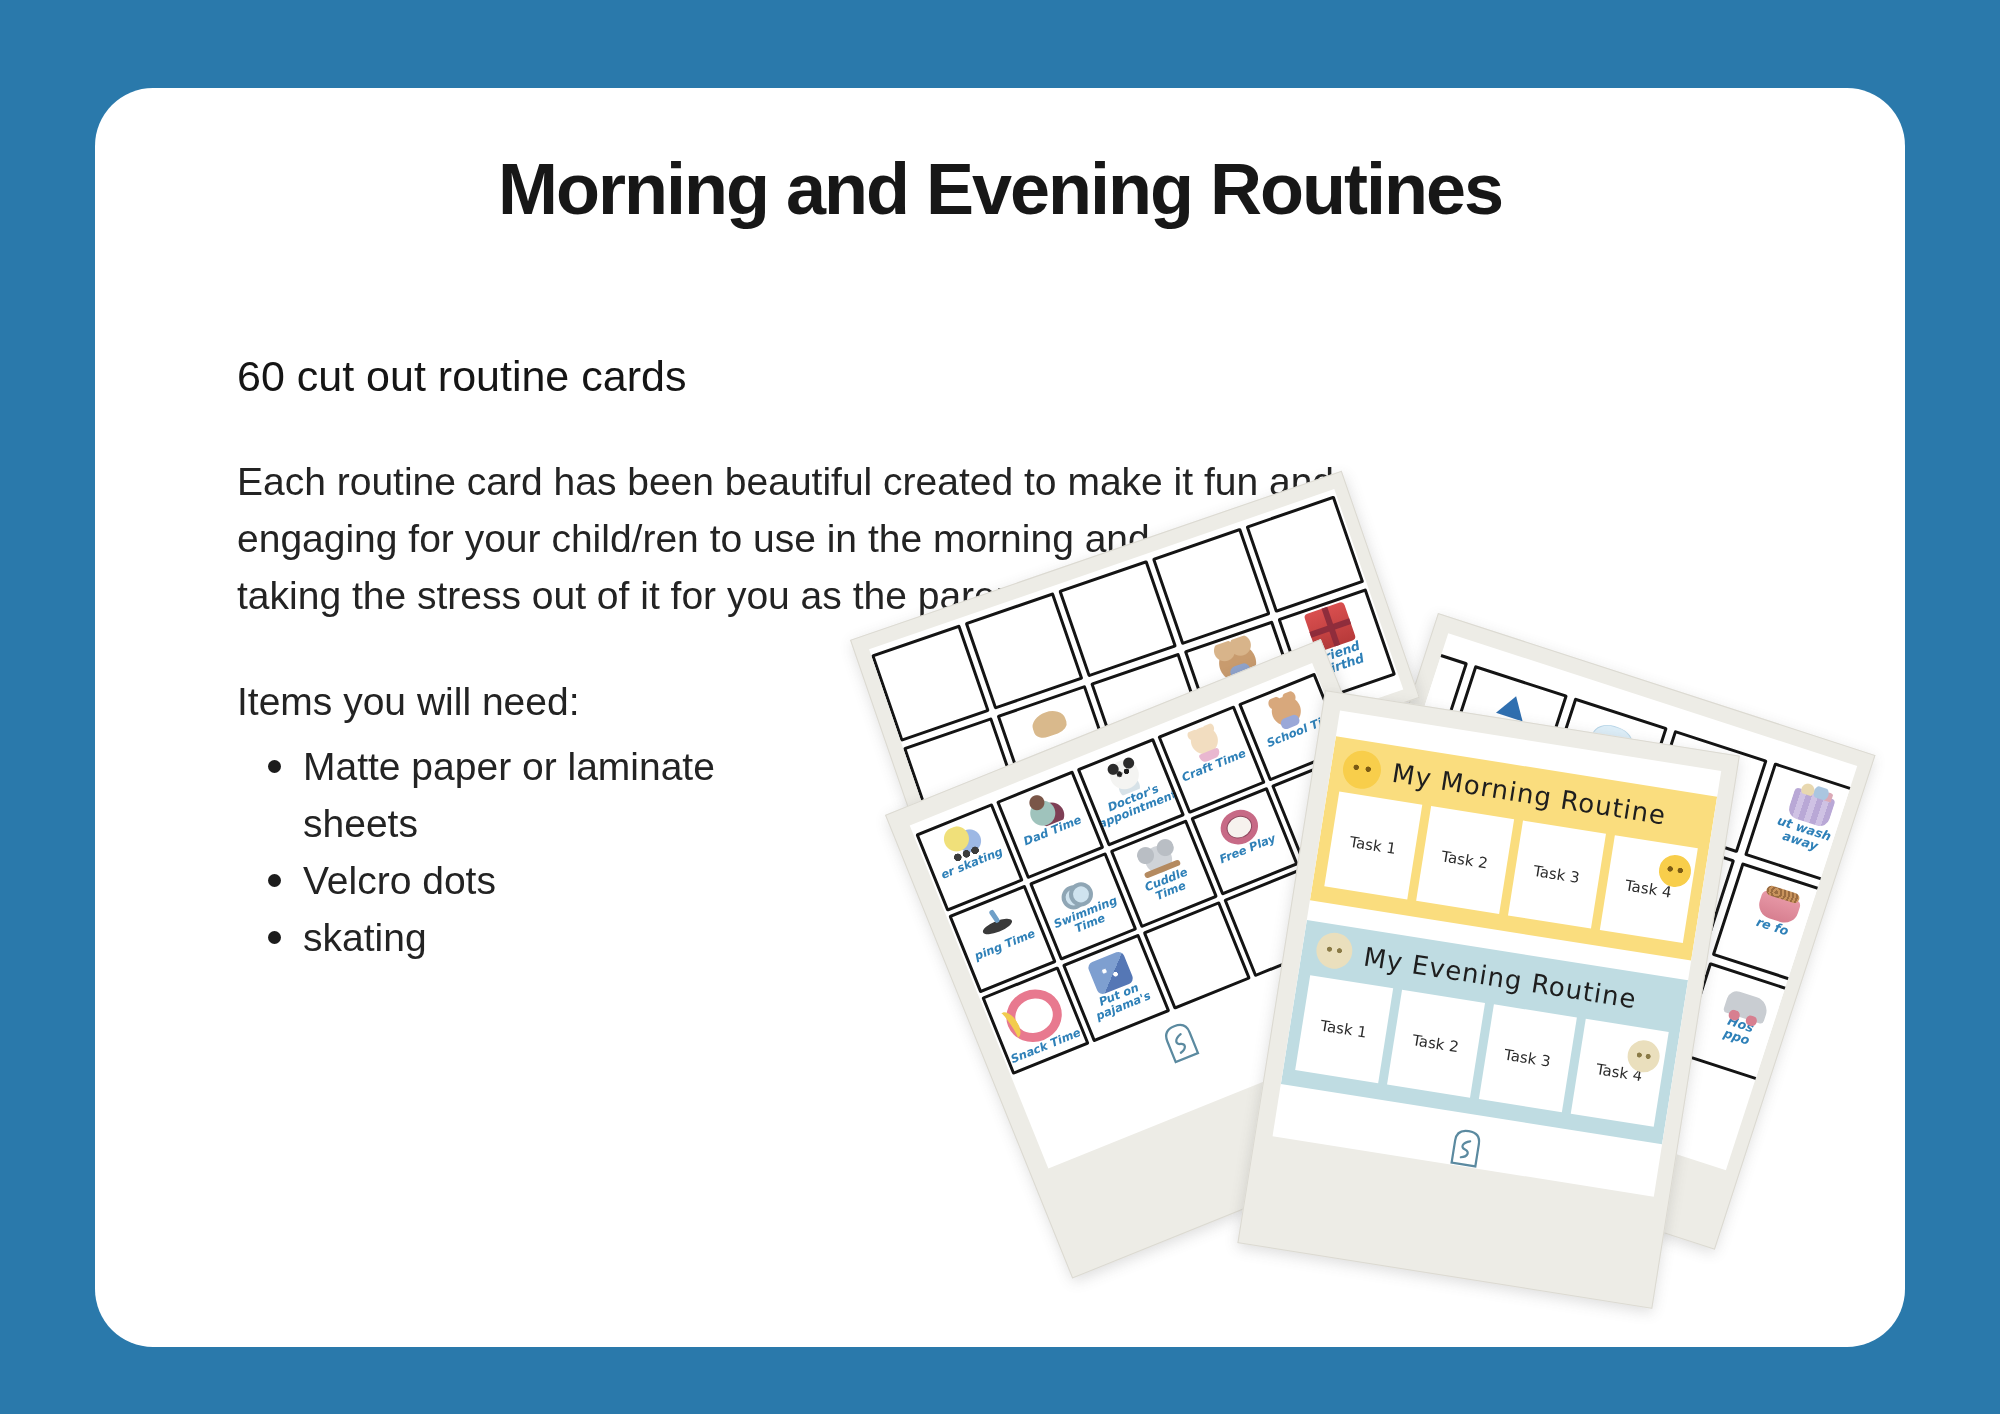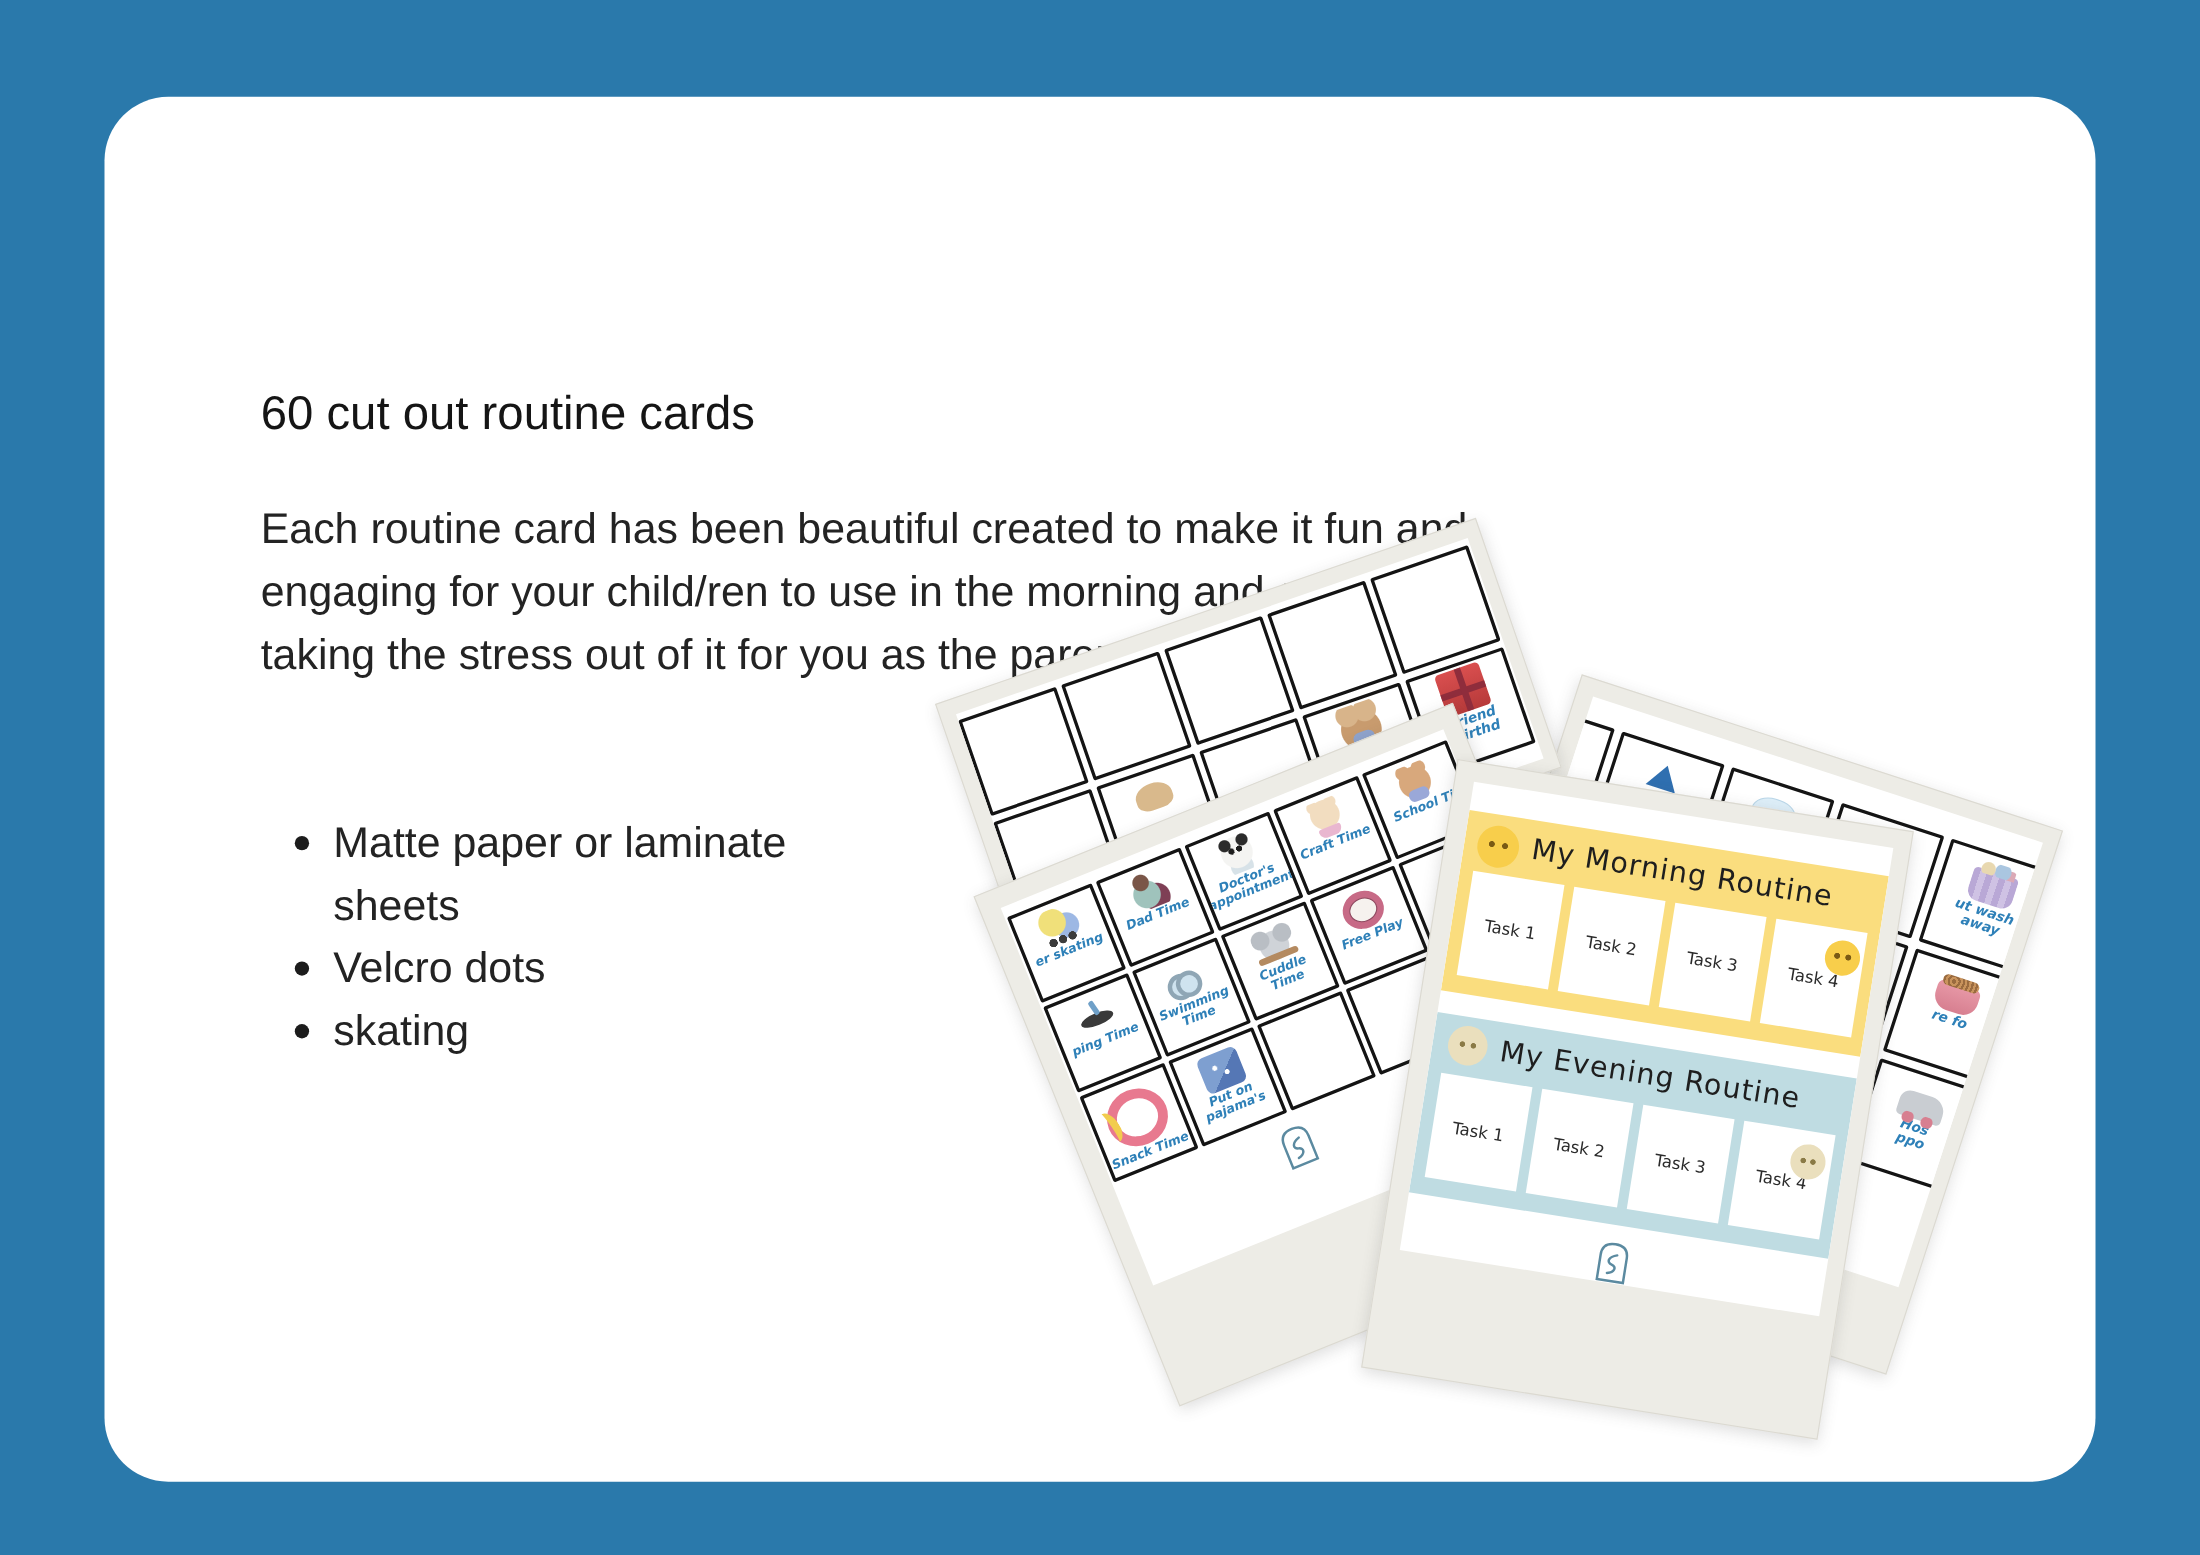--- a/index.html
+++ b/index.html
@@ -190,23 +190,25 @@
   .i-pj::after{content:"";position:absolute;left:20%;top:20%;width:60%;height:60%;
         background:radial-gradient(circle at 30% 30%, #ffffff 2px, transparent 2.6px),
                    radial-gradient(circle at 70% 65%, #ffffff 2px, transparent 2.6px);}
 </style>
 </head>
 <body>
 
 <div class="canvas">
   <div class="panel"></div>
 
+  <div class="title">Morning and Evening Routines</div>
   <div class="intro-heading">60 cut out routine cards</div>
   <p class="intro-body">Each routine card has been beautiful created to make it fun and engaging for your child/ren to use in the morning and evenings, taking the stress out of it for you as the parent.</p>
 
+  <div class="items-label">Items you will need:</div>
   <ul class="items-list">
     <li>
       <span class="bullet"></span>
       <span>Matte paper or laminate sheets</span>
     </li>
     <li>
       <span class="bullet"></span>
       <span>Velcro dots</span>
     </li>
     <li>

